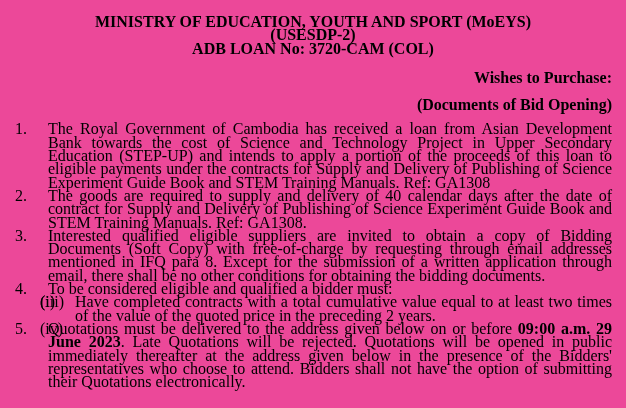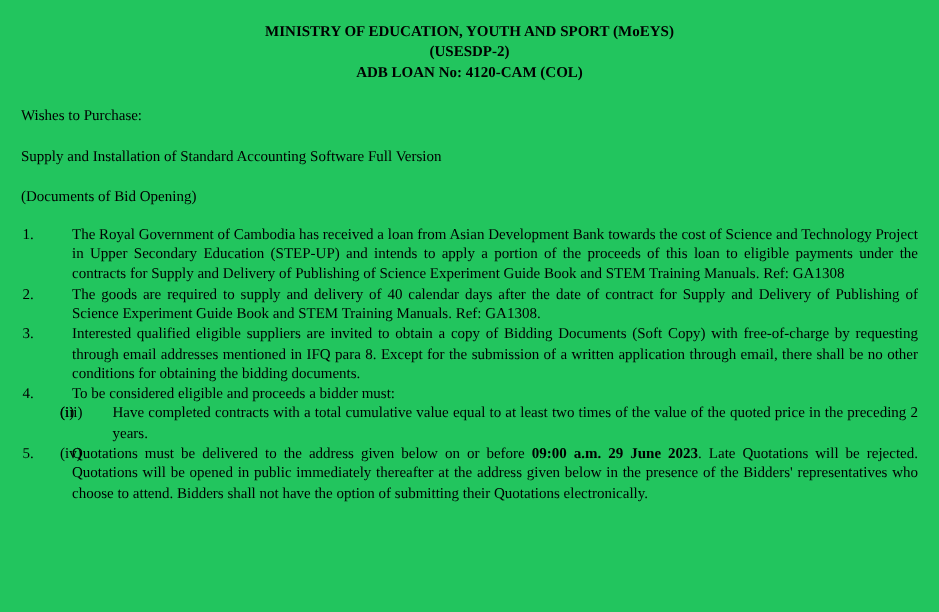--- a/index.html
+++ b/index.html
@@ -4,36 +4,36 @@
 <style>
   html, body {
     margin: 0;
     padding: 0;
     background: #ffffff;
   }
   .page {
     position: relative;
     width: 626px;
     height: 408px;
-    background: #22c55e;
+    background: #ec4899;
     color: #000000;
     font-family: "Liberation Serif", "DejaVu Serif", serif;
-    font-size: 10px;
+    font-size: 16px;
     line-height: 13.3px;
     box-sizing: border-box;
     padding: 15px 14px 17px 14px;
     overflow: hidden;
   }
   .hdr {
     text-align: center;
     font-weight: bold;
   }
   .subject {
-    text-align: left;
-    font-weight: normal;
+    text-align: right;
+    font-weight: bold;
   }
   .wishes { margin-top: 16px; }
   .title  { margin-top: 14px; }
   .ext    { margin-top: 14px; }
   .list   { margin-top: 11px; }
   .li {
     position: relative;
     padding-left: 34px;
     text-align: justify;
   }
@@ -55,37 +55,36 @@
   .bold-date { font-weight: bold; }
 </style>
 </head>
 <body>
 
 <div class="page">
 
   <div class="hdr">
     <div>MINISTRY OF EDUCATION, YOUTH AND SPORT (MoEYS)</div>
     <div>(USESDP-2)</div>
-    <div>ADB LOAN No: 4120-CAM (COL)</div>
+    <div>ADB LOAN No: 3720-CAM (COL)</div>
   </div>
 
   <div class="subject wishes">Wishes to Purchase:</div>
-  <div class="subject title">Supply and Installation of Standard Accounting Software Full Version</div>
   <div class="subject ext">(Documents of Bid Opening)</div>
 
   <div class="list">
 
     <div class="li"><span class="num">1.</span><span>The Royal Government of Cambodia has received a loan from Asian Development Bank towards the cost of Science and Technology Project in Upper Secondary Education (STEP-UP) and intends to apply a portion of the proceeds of this loan to eligible payments under the contracts for Supply and Delivery of Publishing of Science Experiment Guide Book and STEM Training Manuals. Ref: GA1308</span></div>
 
     <div class="li"><span class="num">2.</span><span>The goods are required to supply and delivery of 40 calendar days after the date of contract for Supply and Delivery of Publishing of Science Experiment Guide Book and STEM Training Manuals. Ref: GA1308.</span></div>
 
     <div class="li"><span class="num">3.</span><span>Interested qualified eligible suppliers are invited to obtain a copy of Bidding Documents (Soft Copy) with free-of-charge by requesting through email addresses mentioned in IFQ para 8. Except for the submission of a written application through email, there shall be no other conditions for obtaining the bidding documents.</span></div>
 
     <div>
-      <div class="li"><span class="num">4.</span><span>To be considered eligible and proceeds a bidder must:</span></div>
+      <div class="li"><span class="num">4.</span><span>To be considered eligible and qualified a bidder must:</span></div>
       <div class="subitem"><span class="marker">(i)</span></div>
       <div class="subitem"><span class="marker">(iii)</span><span>Have completed contracts with a total cumulative value equal to at least two times of the value of the quoted price in the preceding 2 years.</span></div>
       <div class="subitem"><span class="marker">(iv)</span></div>
     </div>
 
     <div class="li"><span class="num">5.</span><span>Quotations must be delivered to the address given below on or before </span><b class="bold-date">09:00 a.m. 29 June 2023</b><span>. Late Quotations will be rejected. Quotations will be opened in public immediately thereafter at the address given below in the presence of the Bidders' representatives who choose to attend. Bidders shall not have the option of submitting their Quotations electronically.</span></div>
 
   </div>
 
 </div>

